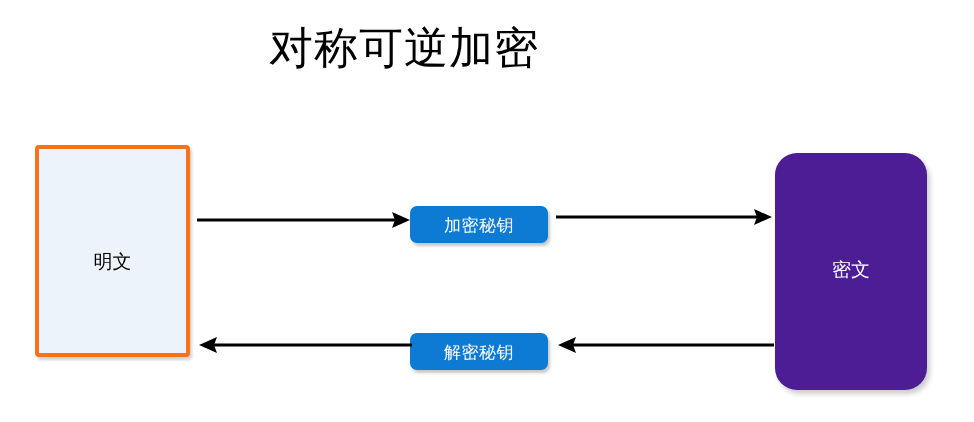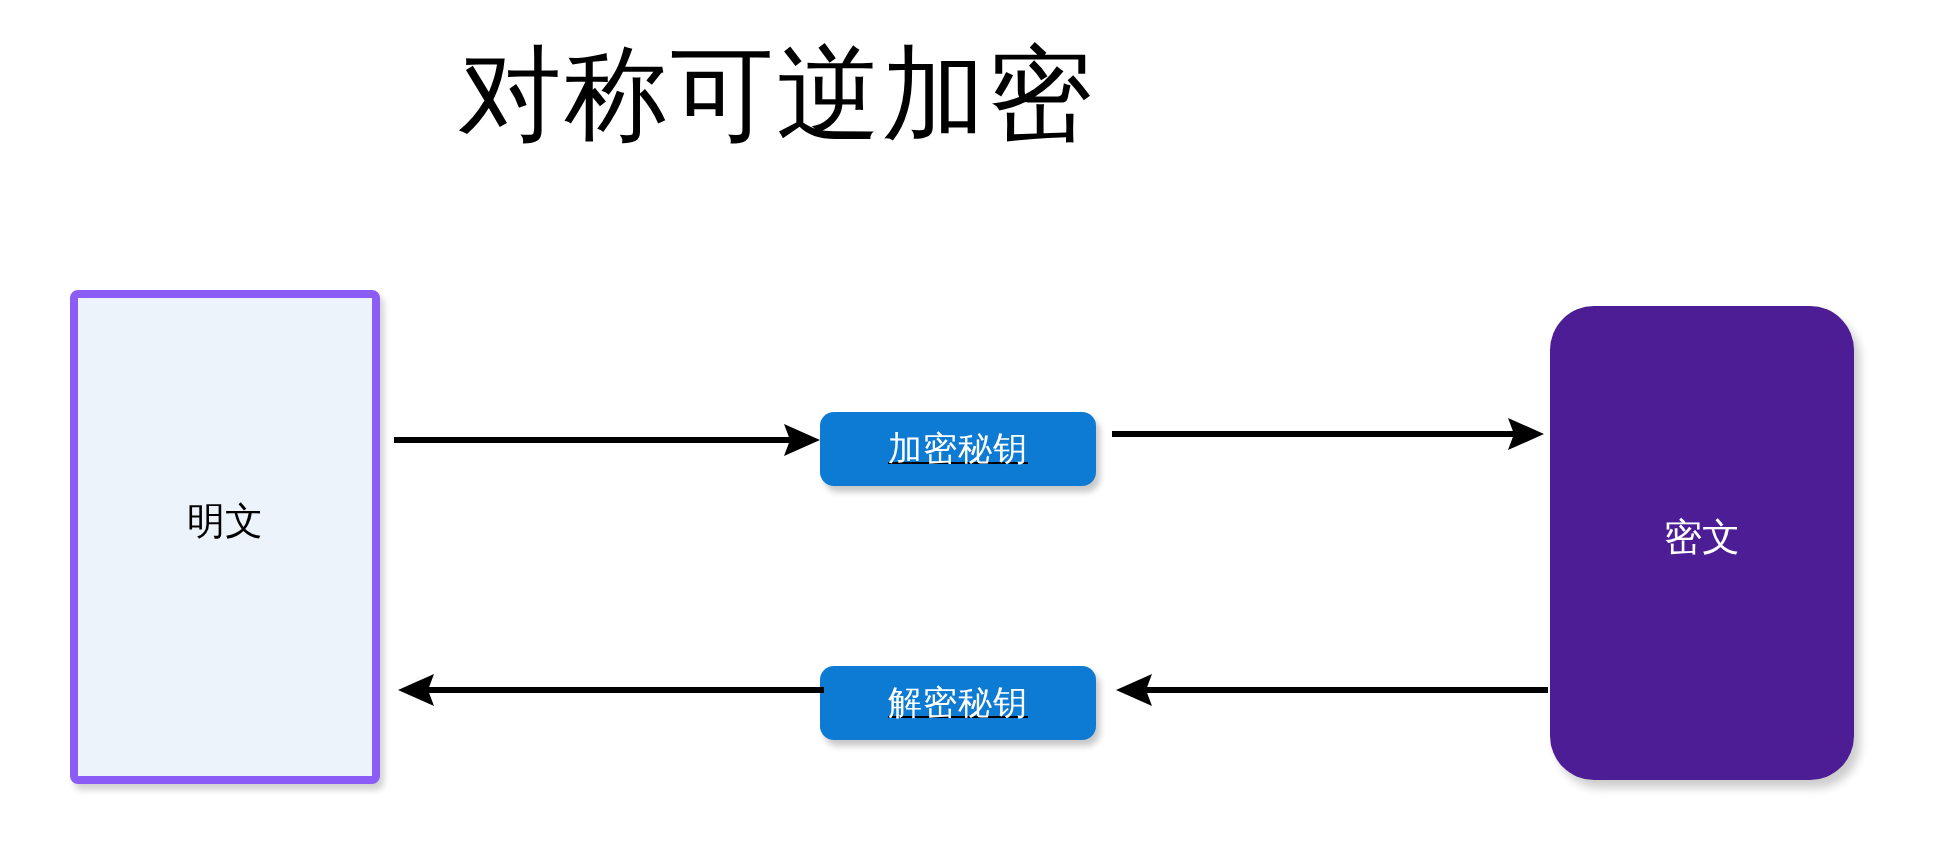--- a/index.html
+++ b/index.html
@@ -14,40 +14,40 @@
     position: relative;
     width: 974px;
     height: 422px;
     background: #ffffff;
     overflow: hidden;
   }
 
   
   #diagram-title {
     position: absolute;
-    left: 0;
+    left: 16px;
     top: 18px;
     width: 776px;
     text-align: center;
-    font-size: 52px;
+    font-size: 44px;
     line-height: 60px;
     color: #000000;
     letter-spacing: 1px;
     font-weight: 400;
   }
 
   
   #plaintext-box {
     position: absolute;
     left: 35px;
     top: 145px;
     width: 155px;
-    height: 247px;
+    height: 212px;
     background: #edf3fa;
-    border: 4px solid #8b5cf6;
+    border: 4px solid #f97316;
     border-radius: 4px;
     box-sizing: border-box;
     box-shadow: 2px 3px 3px rgba(0,0,0,0.18);
   }
   #plaintext-label {
     position: absolute;
     left: 0;
     top: 100px;
     width: 100%;
     text-align: center;
@@ -84,21 +84,20 @@
     position: absolute;
     width: 138px;
     height: 37px;
     background: #0d7ad4;
     border-radius: 7px;
     box-shadow: 2px 3px 3px rgba(0,0,0,0.22);
     display: flex;
     align-items: center;
     justify-content: center;
     box-sizing: border-box;
-    text-decoration: underline;
   }
   .key-chip span {
     font-size: 17px;
     color: #ffffff;
     line-height: 20px;
     letter-spacing: 0.5px;
   }
   #encrypt-key-chip { left: 410px; top: 206px; }
   #decrypt-key-chip { left: 410px; top: 333px; }
 

